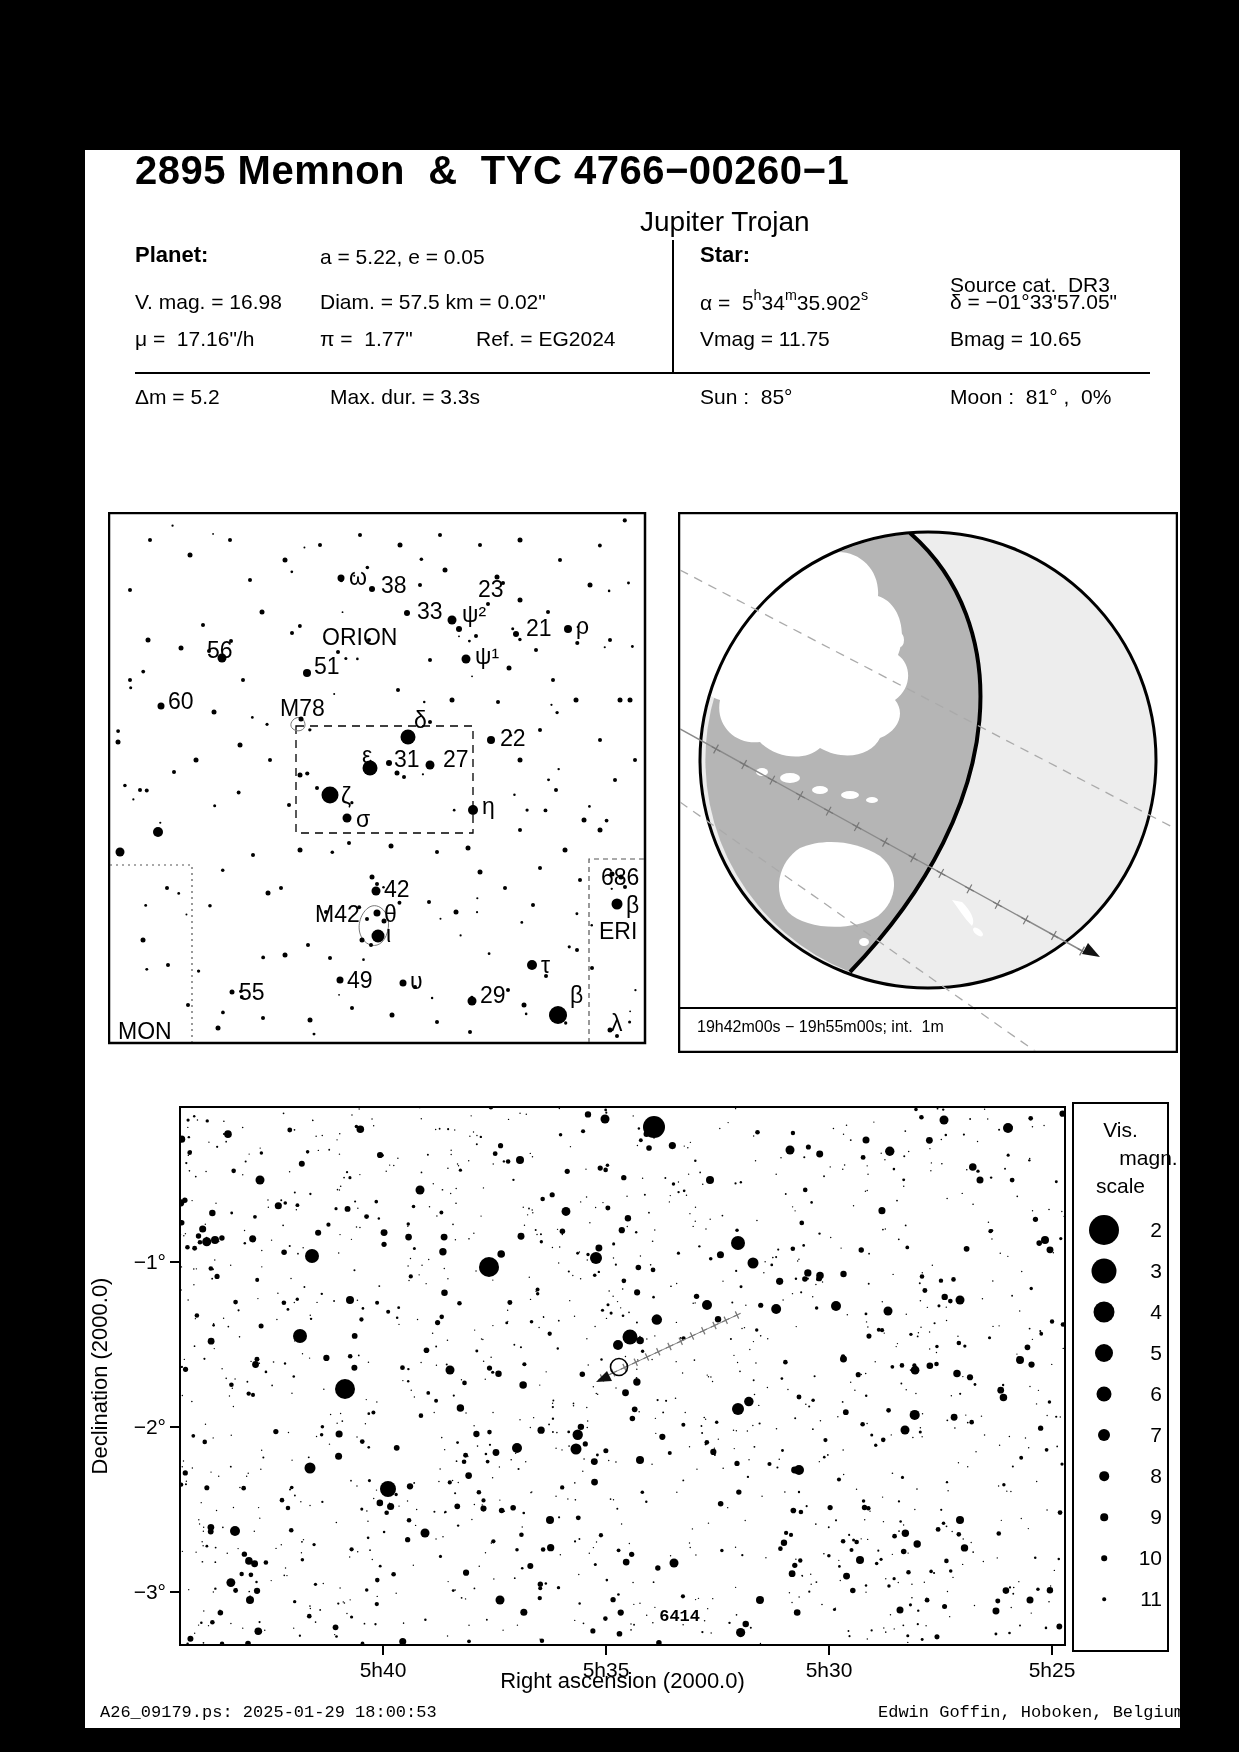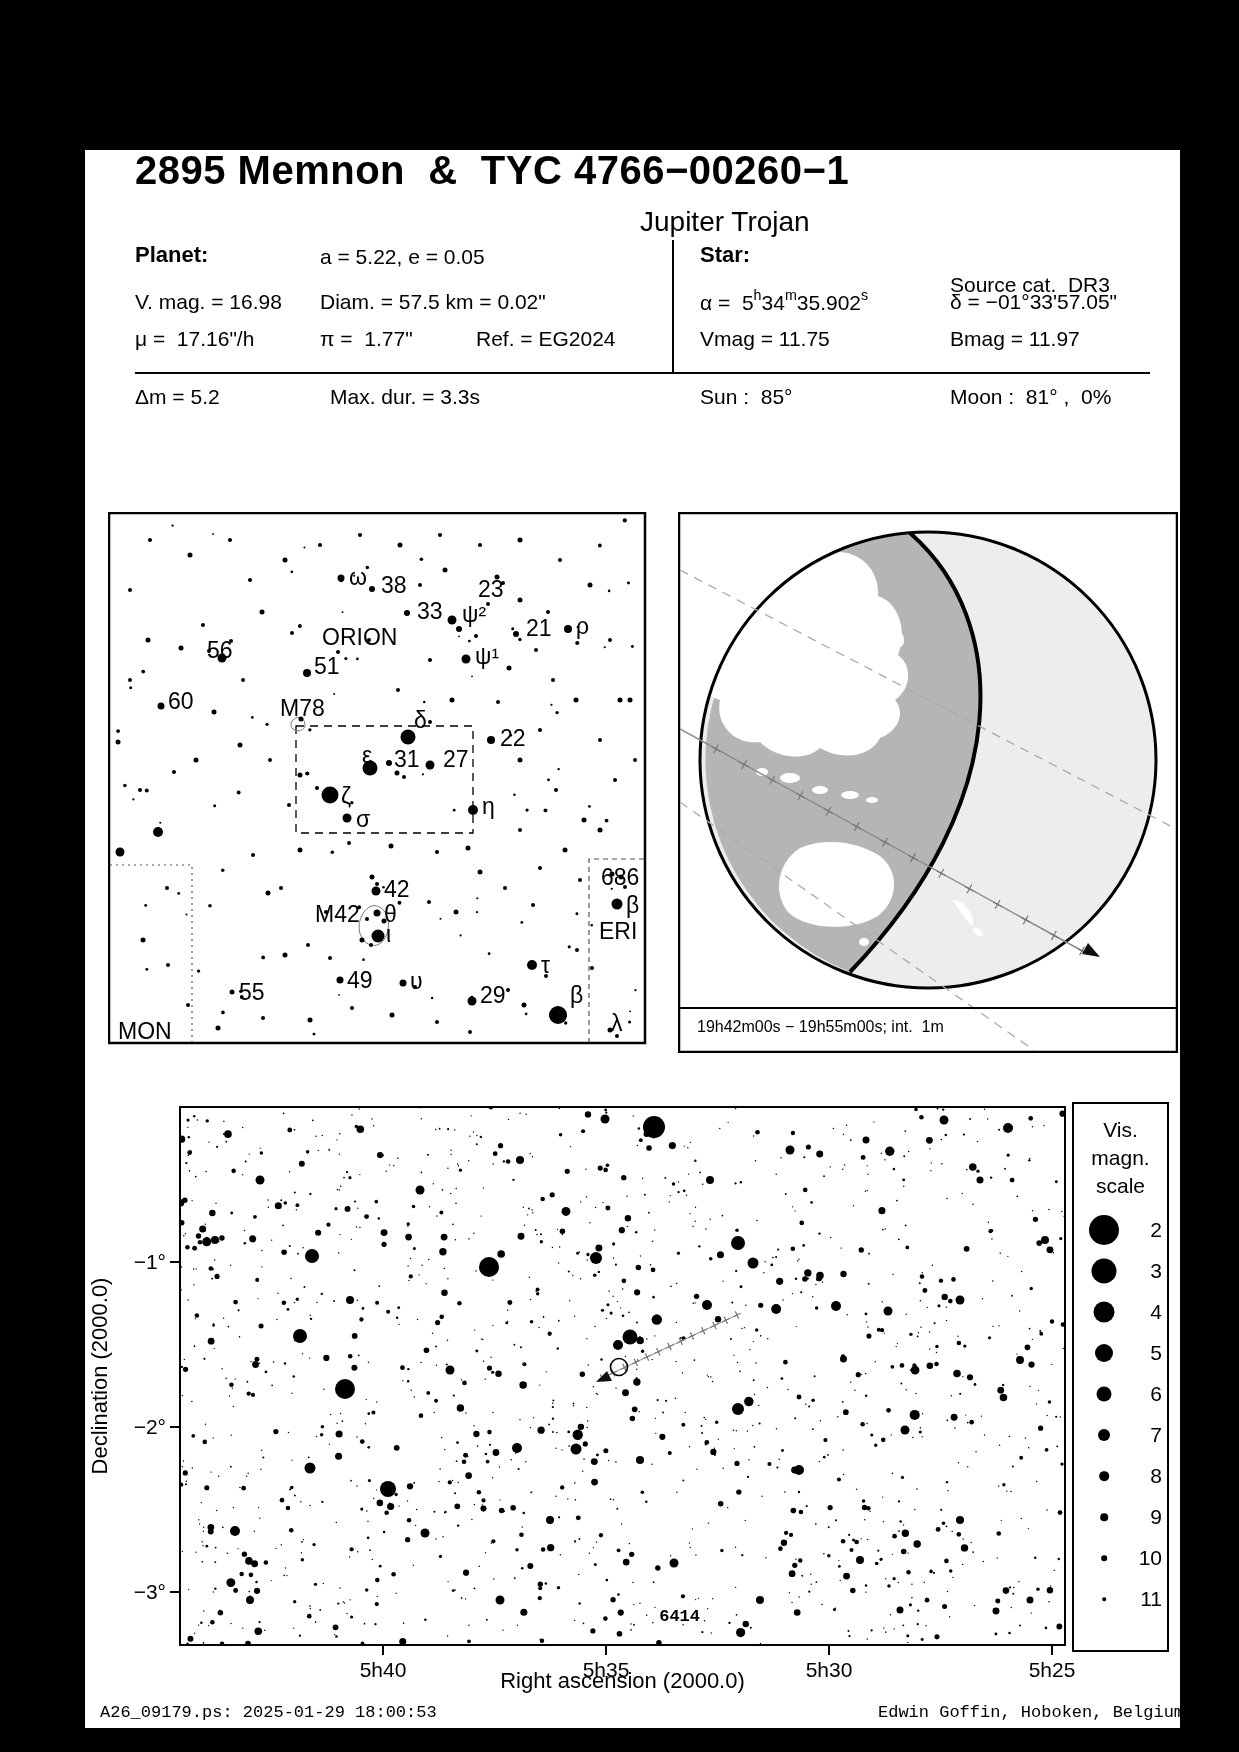--- a/index.html
+++ b/index.html
@@ -40,21 +40,21 @@
   <div class="t info" style="left:320px;top:327px;">π =  1.77"</div>
   <div class="t info" style="left:476px;top:327px;">Ref. = EG2024</div>
 
   <div class="vline" style="left:672px;top:240px;height:132px;"></div>
 
   <div class="t hd" style="left:700px;top:243px;">Star:</div>
   <div class="t info" style="left:950px;top:245px;margin-top:28px;">Source cat.  DR3</div>
   <div class="t info" style="left:700px;top:290px;"><span>α =  5</span><sup>h</sup><span>34</span><sup>m</sup><span>35.902</span><sup>s</sup></div>
   <div class="t info" style="left:950px;top:290px;">δ = −01°33'57.05"</div>
   <div class="t info" style="left:700px;top:327px;">Vmag = 11.75</div>
-  <div class="t info" style="left:950px;top:327px;">Bmag = 11.97</div>
+  <div class="t info" style="left:950px;top:327px;">Bmag = 10.65</div>
 
   <div class="hline" style="left:135px;top:372px;width:1015px;"></div>
 
   <div class="t info" style="left:135px;top:385px;">Δm = 5.2</div>
   <div class="t info" style="left:330px;top:385px;">Max. dur. = 3.3s</div>
   <div class="t info" style="left:700px;top:385px;">Sun :  85°</div>
   <div class="t info" style="left:950px;top:385px;">Moon :  81° ,  0%</div>
 
   <svg id="finder" style="left:108px;top:512px;" width="539" height="533" viewBox="108 512 539 533">
       <rect x="109" y="513" width="536" height="530" fill="#fff" stroke="#000" stroke-width="2.5"></rect>
@@ -1908,21 +1908,21 @@
         <text x="166" y="1434" text-anchor="end">−2°</text>
         <line x1="170" y1="1592" x2="180" y2="1592" stroke="#000" stroke-width="2"></line>
         <text x="166" y="1599" text-anchor="end">−3°</text>
         <text x="622.5" y="1688" text-anchor="middle" font-size="22">Right ascension (2000.0)</text>
         <text x="107" y="1376" text-anchor="middle" font-size="22" transform="rotate(-90 107 1376)">Declination (2000.0)</text>
       </g>
     </svg>
 
   <div class="legend" id="legend">
       <div class="lt" style="top: 14px;">Vis.</div>
-      <div class="lt" style="top: 42px;">magn.</div>
+      <div class="lt" style="top: 42px; padding-left: 28px;">magn.</div>
       <div class="lt" style="top: 70px;">scale</div>
       <div class="lrow" style="top: 126px;">
         <span class="ldot" style="width: 30px; height: 30px;"></span>
         <span class="lnum">2</span>
       </div>
       <div class="lrow" style="top: 167px;">
         <span class="ldot" style="width: 25px; height: 25px;"></span>
         <span class="lnum">3</span>
       </div>
       <div class="lrow" style="top: 208px;">

